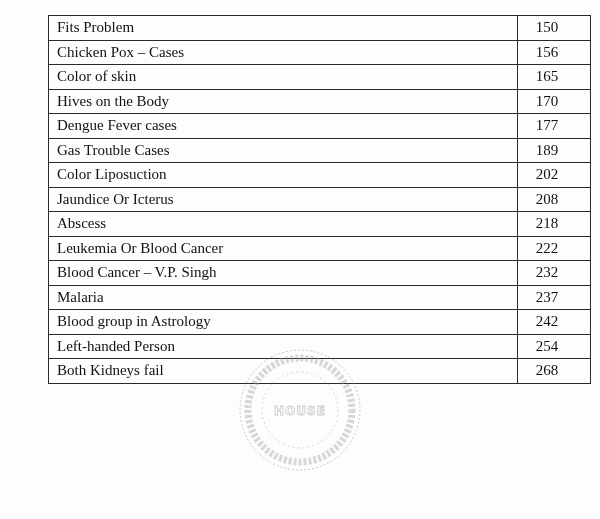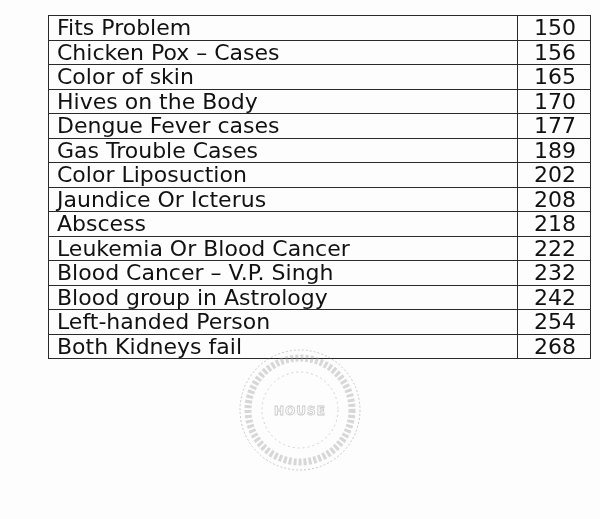--- a/index.html
+++ b/index.html
@@ -26,33 +26,34 @@
       left: 48px;
       top: 15px;
       width: 520px;
       border-collapse: collapse;
       table-layout: fixed;
     }
     table.index td {
       border: 1.3px solid #2a2a2a;
       height: 23.5px;
       padding: 0;
-      font-size: 22px;
+      font-size: 15px;
       line-height: 23px;
       white-space: nowrap;
       overflow: hidden;
       vertical-align: middle;
+      font-family: Liberation Serif, serif;
     }
     table.index td.topic {
       width: 460px;
       padding-left: 8px;
     }
     table.index td.page-num {
       width: 58px;
-      text-align: right;
+      text-align: center;
       padding-right: 14px;
     }
     .stamp {
       position: absolute;
       left: 232px;
       top: 345px;
       width: 136px;
       height: 130px;
       pointer-events: none;
       opacity: 0.55;
@@ -102,20 +103,24 @@
       </tr>
       <tr>
         <td class="topic">Leukemia Or Blood Cancer</td>
         <td class="page-num">222</td>
       </tr>
       <tr>
         <td class="topic">Blood Cancer – V.P. Singh</td>
         <td class="page-num">232</td>
       </tr>
       <tr>
+        <td class="topic">Malaria</td>
+        <td class="page-num">237</td>
+      </tr>
+      <tr>
         <td class="topic">Blood group in Astrology</td>
         <td class="page-num">242</td>
       </tr>
       <tr>
         <td class="topic">Left-handed Person</td>
         <td class="page-num">254</td>
       </tr>
       <tr>
         <td class="topic">Both Kidneys fail</td>
         <td class="page-num">268</td>

